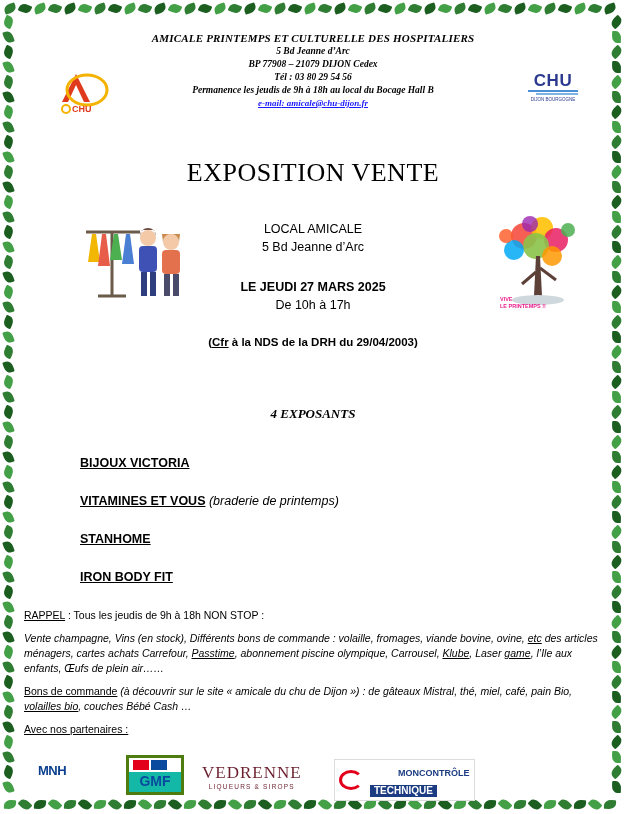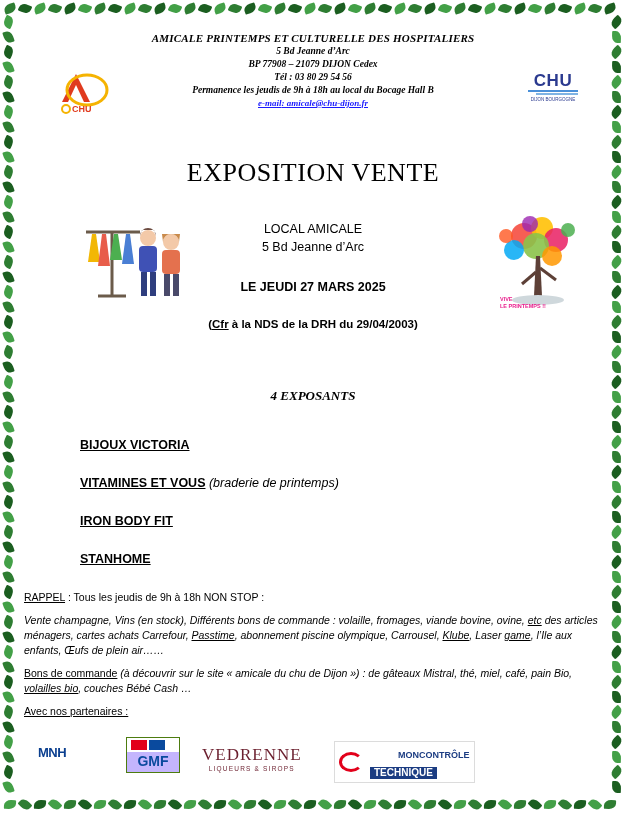--- a/index.html
+++ b/index.html
@@ -164,22 +164,22 @@
   .partner { position: absolute; text-align: center; }
 
   .mnh {
     font-family: Liberation Sans, sans-serif;
     font-weight: bold;
     font-size: 13px;
     color: #0b3f8f;
     letter-spacing: -.5px;
   }
   .gmf-box {
-    width: 52px; height: 34px; background: #c4b5fd;
-    border: 1px solid #4d7c0f;
+    width: 52px; height: 34px; background: #14b8a6;
+    border: 3px solid #4d7c0f;
   }
   .gmf-top { height: 14px; background: #ffffff; position: relative; }
   .gmf-red { position: absolute; left: 4px; top: 2px; width: 16px; height: 10px; background: #e2001a; }
   .gmf-blue { position: absolute; left: 22px; top: 2px; width: 16px; height: 10px; background: #0a4a9e; }
   .gmf-name {
     font-family: "Liberation Sans", sans-serif;
     font-weight: bold; font-size: 14px; color: #0a4a9e; line-height: 18px;
   }
   .vedrenne-name {
     font-family: "Liberation Serif", serif;
@@ -512,40 +512,41 @@
     </div>
   </div>
 
   <div class="local-block">
     <div>LOCAL AMICALE</div>
     <div>5 Bd Jeanne d’Arc</div>
   </div>
 
   <div class="date-block">
     <div>LE JEUDI  27 MARS 2025</div>
+    <div class="hours">De 10h à 17h</div>
   </div>
 
   <div class="cfr-block">
     <span>(</span><span class="u">Cfr</span><span> à la NDS de la DRH du 29/04/2003)</span>
   </div>
 
   <div class="exposants-count">4 EXPOSANTS</div>
 
   <div class="exhibitor-list">
     <div class="exhibitor">
       <span class="name">BIJOUX VICTORIA</span><span class="note"></span>
     </div>
     <div class="exhibitor">
       <span class="name">VITAMINES ET VOUS</span><span class="note"> (braderie de printemps)</span>
     </div>
     <div class="exhibitor">
+      <span class="name">STANHOME</span><span class="note"></span>
+    </div>
+    <div class="exhibitor">
       <span class="name">IRON BODY FIT</span><span class="note"></span>
-    </div>
-    <div class="exhibitor">
-      <span class="name">STANHOME</span><span class="note"></span>
     </div>
   </div>
 
   <div class="rappel">
     <div class="head">
       <span class="u">RAPPEL</span><span> : Tous les jeudis de 9h à 18h NON STOP :</span>
     </div>
     <p class="italic">
       <span> Vente champagne, Vins (en stock), Différents bons de commande : volaille, fromages, viande bovine, ovine, </span><span class="u">etc</span><span> des articles ménagers, cartes achats Carrefour, </span><span class="u">Passtime</span><span>, abonnement piscine olympique, Carrousel, </span><span class="u">Klube</span><span>, Laser </span><span class="u">game</span><span>, l’Ile aux enfants, Œufs de plein air……</span>
     </p>

